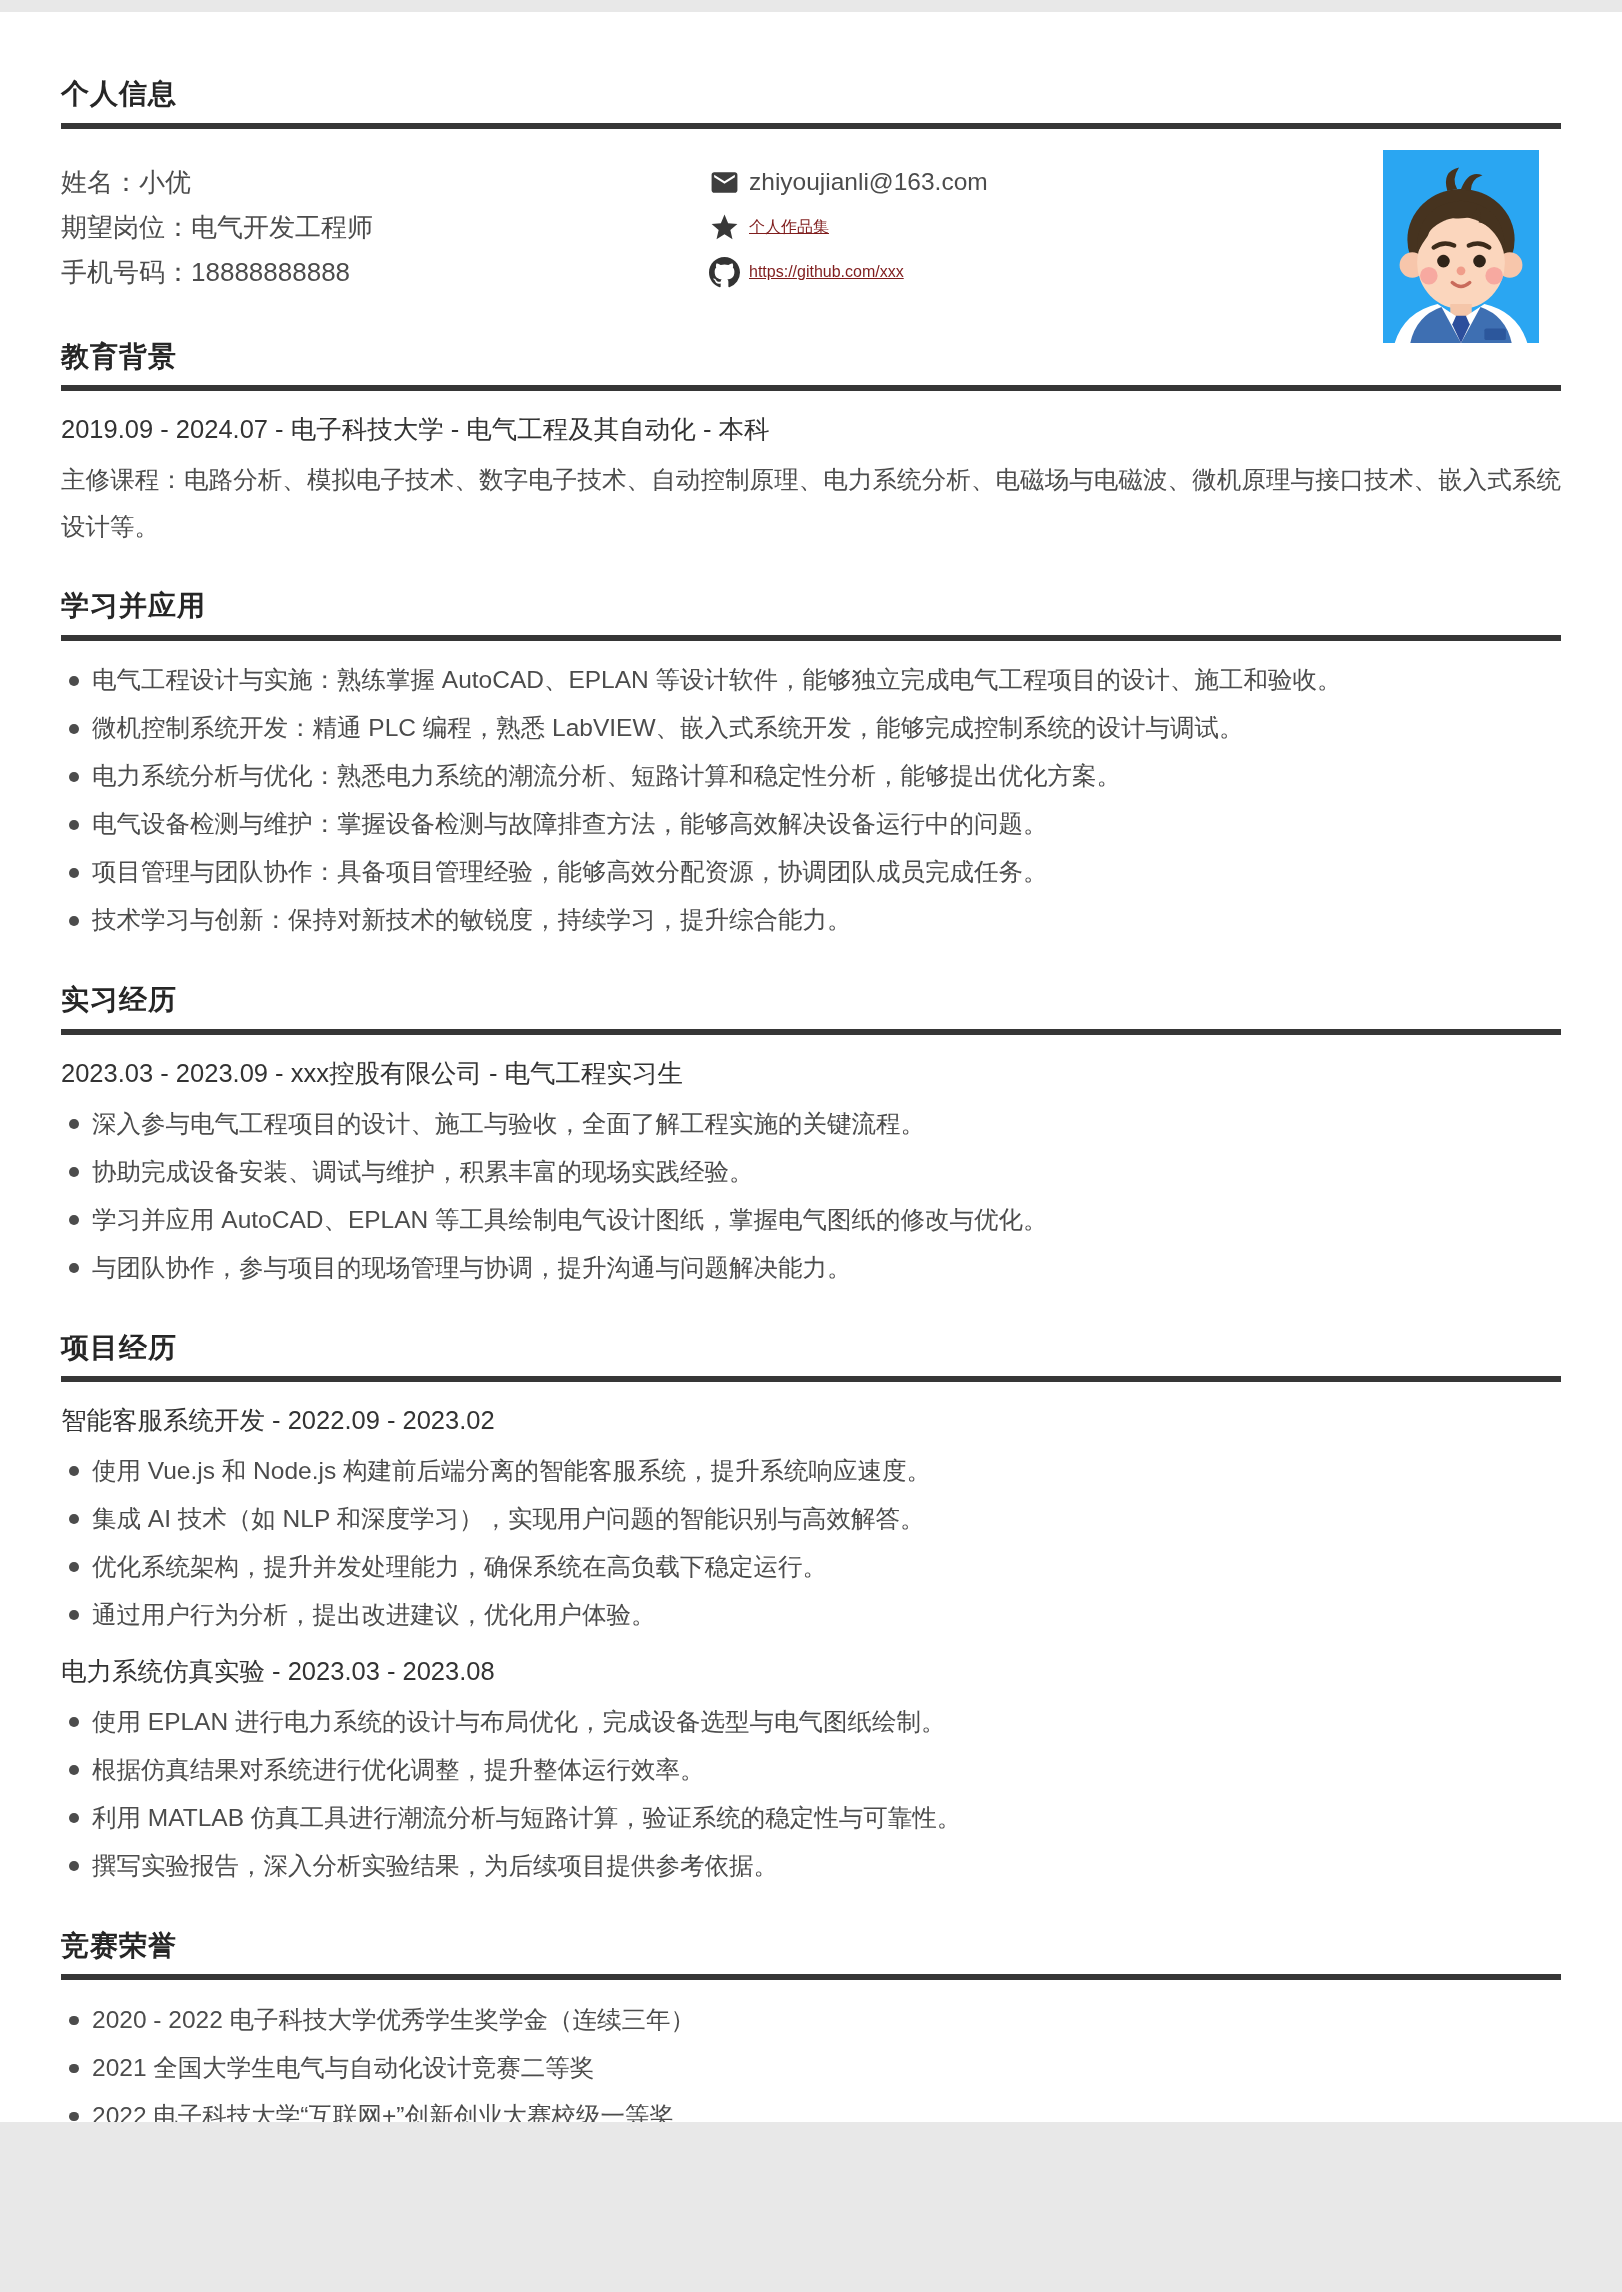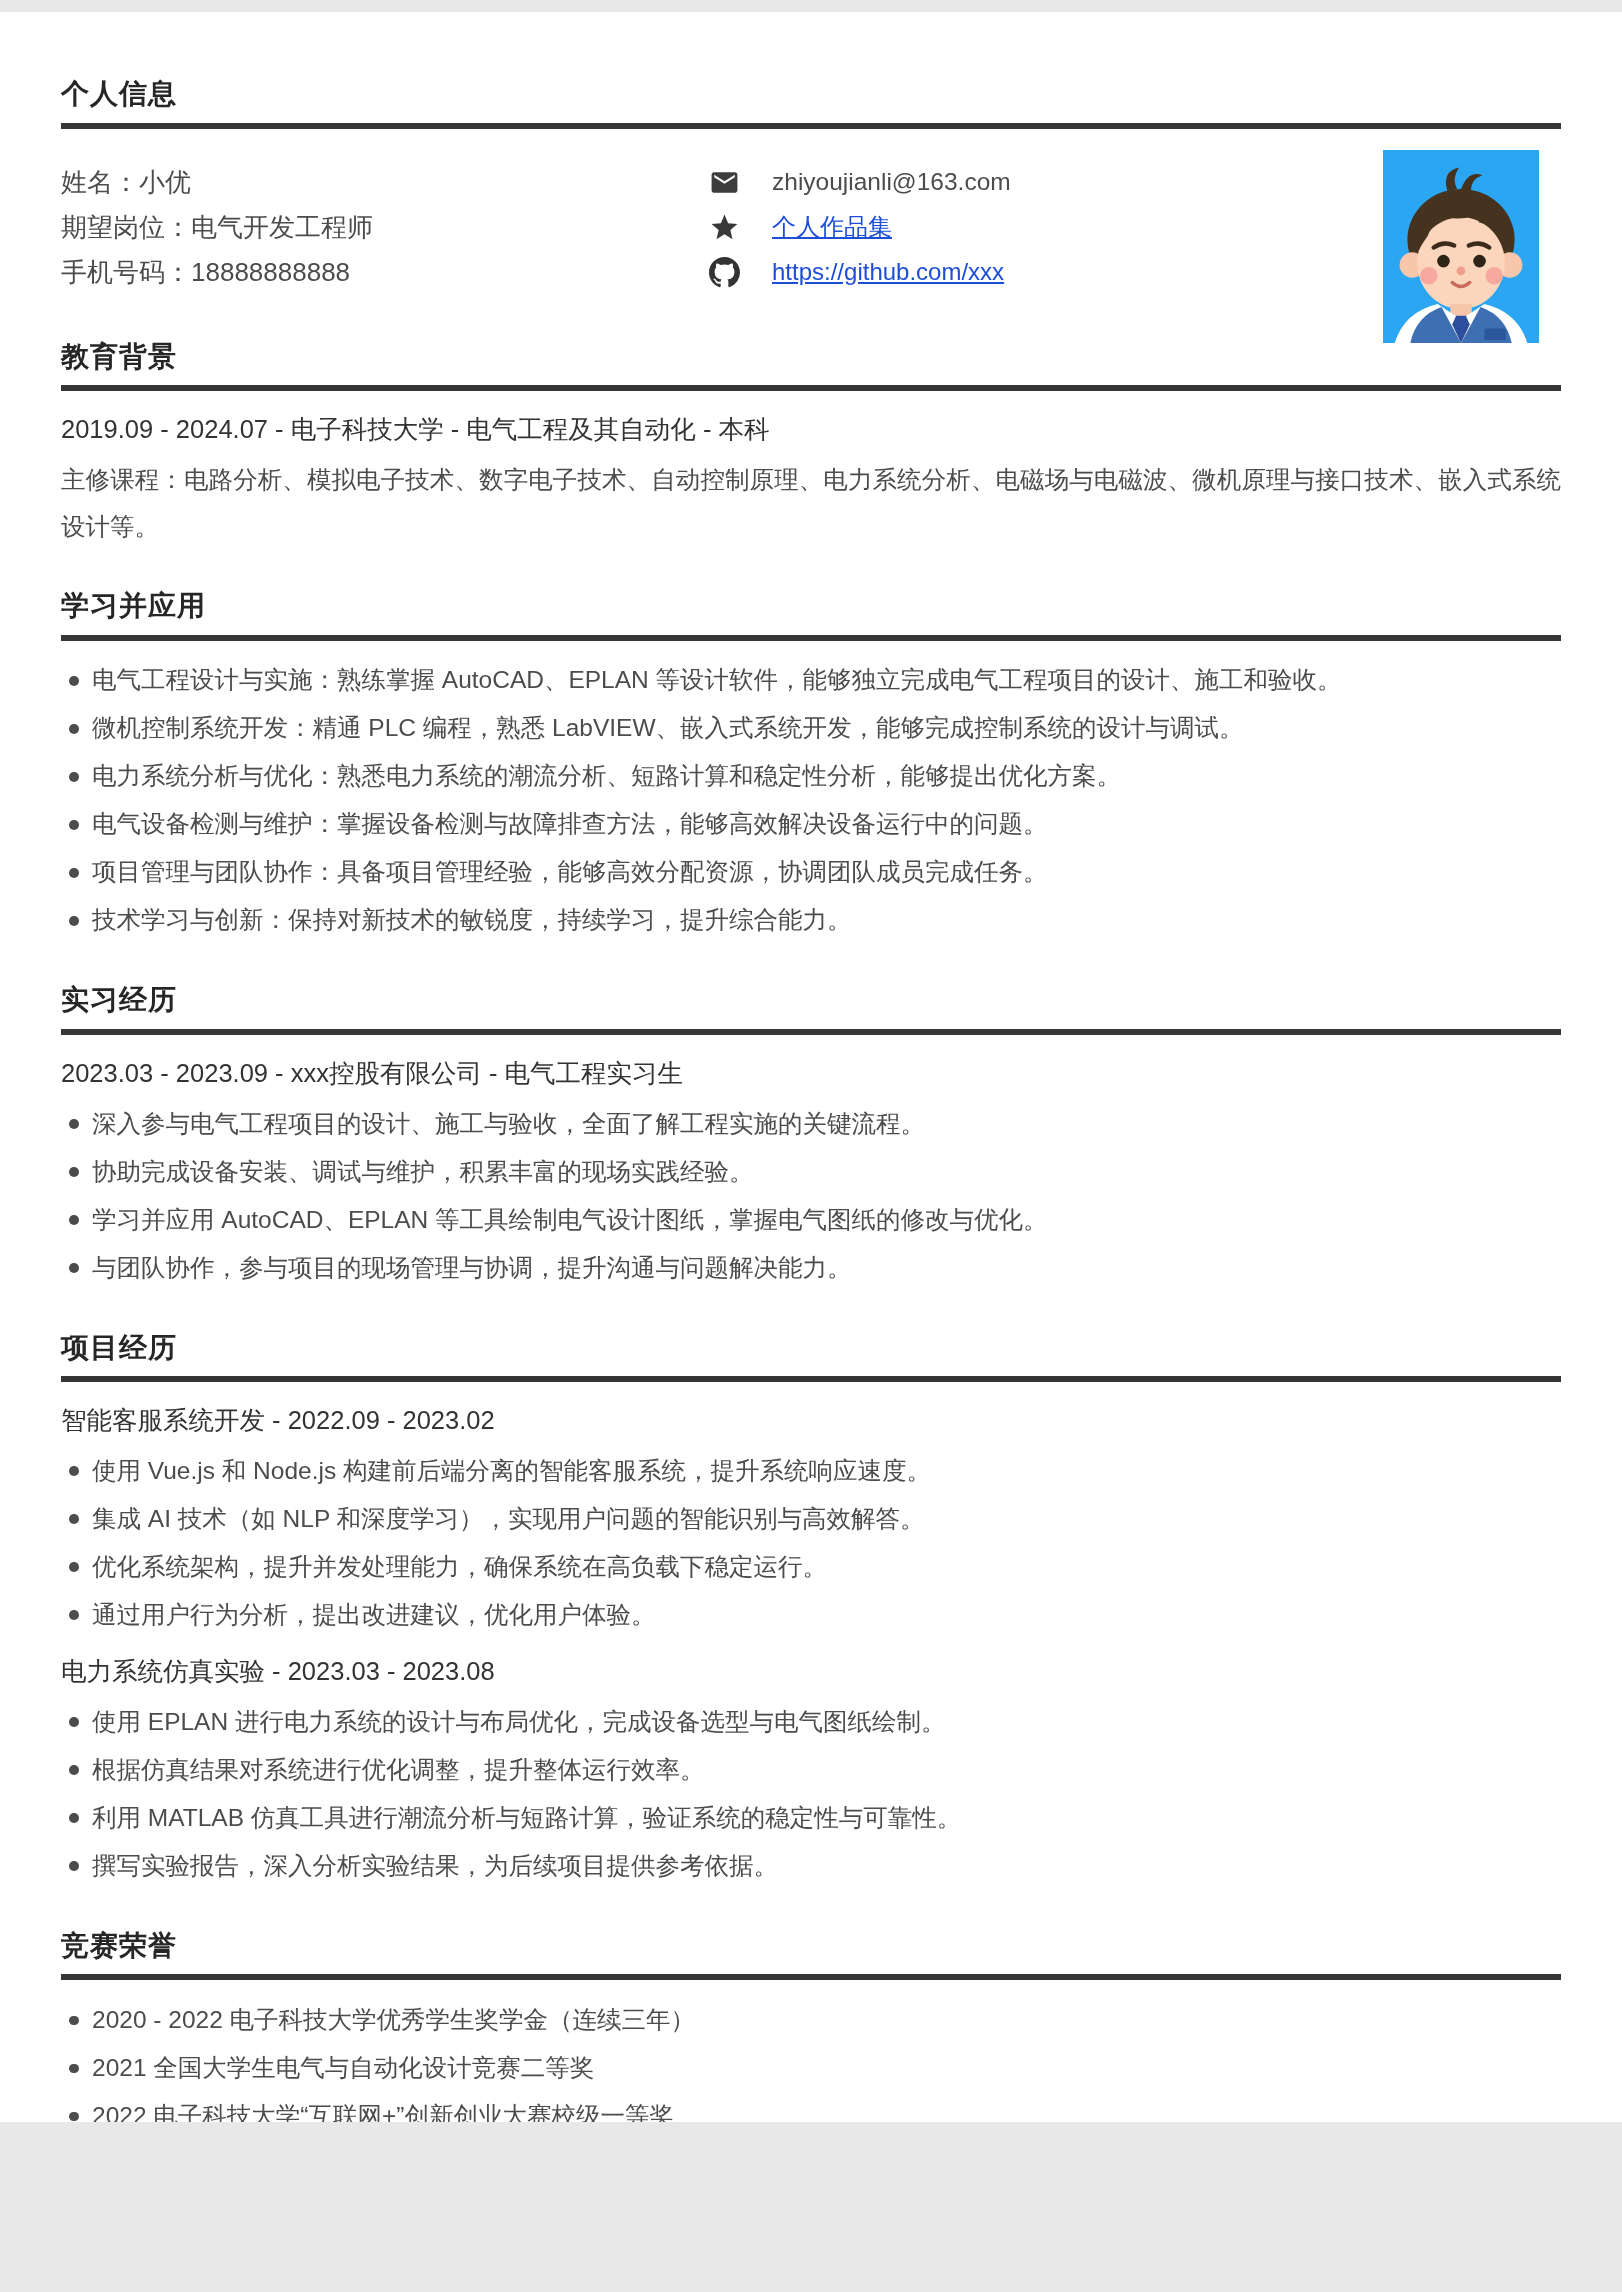--- a/index.html
+++ b/index.html
@@ -23,25 +23,25 @@
     letter-spacing:1px;
   }
   .rule{height:5.9px;background:#363636;margin:0 0 15.7px 0;}
 
   
   .sec-personal{margin-bottom:43px;}
   .pi-grid{display:flex;margin-top:31px;}
   .pi-left{width:647px;flex:0 0 647px;}
   .pi-row{margin:0;height:45px;line-height:45px;font-size:26px;color:#4c4c4c;}
   .pi-right{flex:1 1 auto;}
-  .contact-row{height:45px;display:flex;align-items:center;gap:31px;text-align:right;}
+  .contact-row{height:45px;display:flex;align-items:center;gap:8px;text-align:right;}
   .cicon{width:33px;height:33px;flex:0 0 33px;display:flex;align-items:center;justify-content:center;}
   .cicon svg{width:31px;height:31px;display:block;}
   .ctext{font-size:24.5px;color:#4c4c4c;}
-  .clink{font-size:24px;color:#1d4ed8;text-decoration:underline;cursor:pointer;}
+  .clink{font-size:16px;color:#7f1d1d;text-decoration:underline;cursor:pointer;}
   .photo{
     position:absolute;top:138px;left:1383px;width:156px;height:193px;
     overflow:hidden;
   }
   .photo svg{display:block;width:100%;height:100%;}
 
   
   .bold-line{
     margin:9.8px 0 3.9px 0;
     font-size:25.5px;font-weight:normal;color:#333333;line-height:45px;

